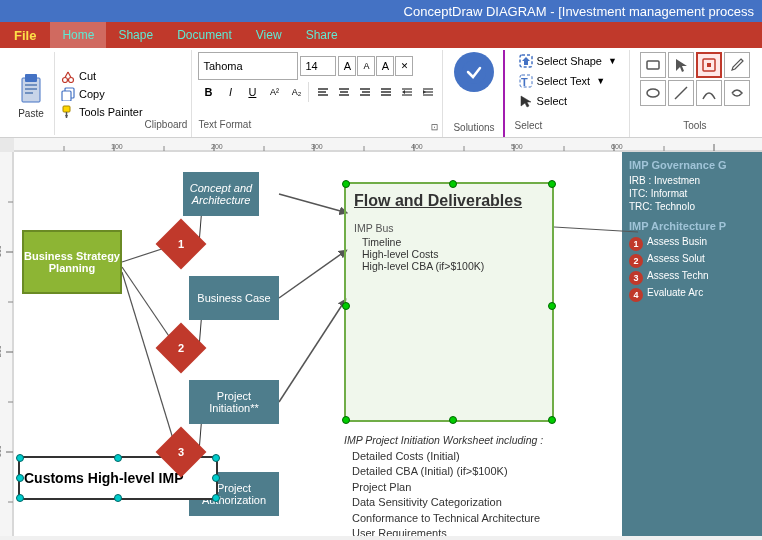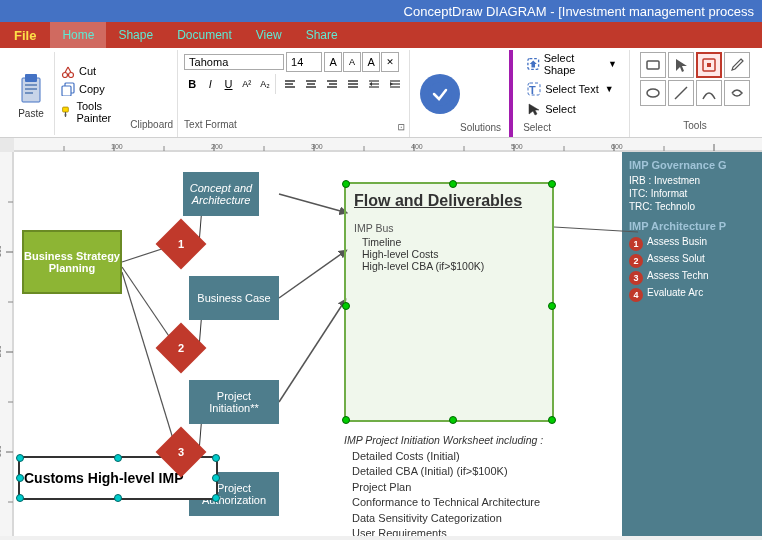--- a/index.html
+++ b/index.html
@@ -113,21 +113,21 @@
       align-items: center;
       gap: 2px;
       margin-bottom: 2px;
     }
 
     .font-selector {
       border: 1px solid #aaa;
       padding: 1px 4px;
       font-size: 11px;
       width: 100px;
-      height: 16px;
+      height: 28px;
     }
 
     .font-size-selector {
       border: 1px solid #aaa;
       padding: 1px 4px;
       font-size: 11px;
       width: 36px;
       height: 20px;
     }
 
@@ -180,25 +180,25 @@
       height: 20px;
       cursor: pointer;
       display: flex;
       align-items: center;
       justify-content: center;
     }
 
     
     .solutions-section {
       display: flex;
-      flex-direction: row;
+      flex-direction: column;
       align-items: center;
       justify-content: center;
       padding: 2px 8px;
-      border-right: 4px solid #a21caf;
+      border-right: 2px solid #a21caf;
       cursor: pointer;
     }
 
     .solutions-icon {
       width: 40px;
       height: 40px;
       background: #4472c4;
       border-radius: 50%;
       display: flex;
       align-items: center;
@@ -850,22 +850,22 @@
           <div style="padding-left:8px;">High-level CBA (if&gt;$100K)</div>
         </div>
       </div>
 
       <div class="imp-content">
         <div style="font-size:10.5px;color:#333;margin-bottom:3px;font-style:italic;">IMP Project Initiation Worksheet including :</div>
         <div style="padding-left:8px;font-size:11px;line-height:1.4;color:#333;">
           <div>Detailed Costs (Initial)</div>
           <div>Detailed CBA (Initial) (if&gt;$100K)</div>
           <div>Project Plan</div>
+          <div>Data Sensitivity Categorization</div>
           <div>Conformance to Technical Architecture</div>
-          <div>Data Sensitivity Categorization</div>
           <div>User Requirements</div>
 
         </div>
       </div>
 
       <div class="customs-box">
 
         <div class="cyan-dot" style="position:absolute;top:-4px;left:-4px;"></div>
         <div class="cyan-dot" style="position:absolute;top:-4px;left:50%;transform:translateX(-50%);"></div>
         <div class="cyan-dot" style="position:absolute;top:-4px;right:-4px;"></div>

